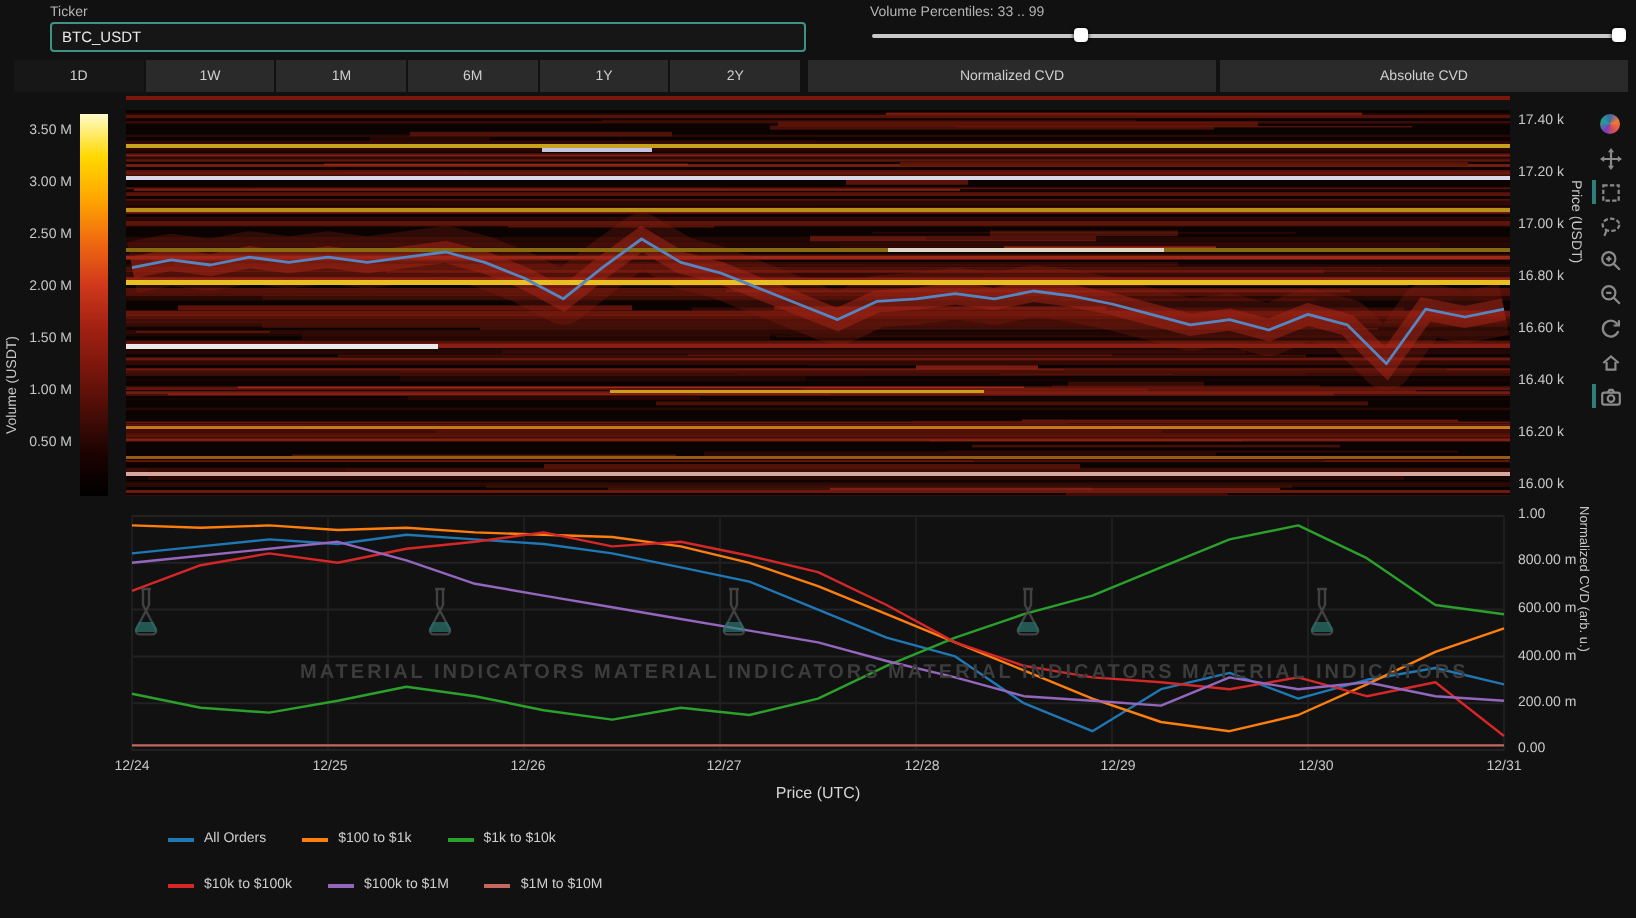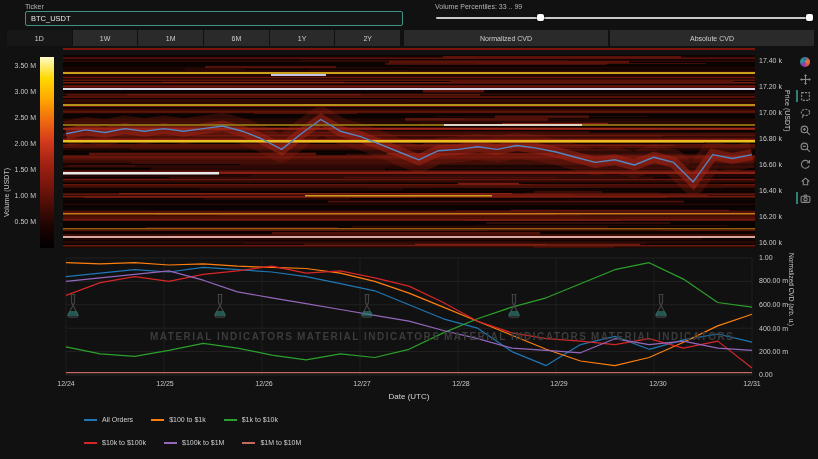--- a/index.html
+++ b/index.html
@@ -395,21 +395,21 @@
   <div class="vtitle" style="left:788px;top:205px;font-size:6.5px">Normalized CVD (arb. u.)</div>
 
   <div class="tick dt" style="left:46px">12/24</div>
   <div class="tick dt" style="left:145px">12/25</div>
   <div class="tick dt" style="left:244px">12/26</div>
   <div class="tick dt" style="left:342px">12/27</div>
   <div class="tick dt" style="left:441px">12/28</div>
   <div class="tick dt" style="left:539px">12/29</div>
   <div class="tick dt" style="left:638px">12/30</div>
   <div class="tick dt" style="left:732px">12/31</div>
-  <div id="x-title">Date (UTC)</div>
+  <div id="x-title">Price (UTC)</div>
 
   <div class="legend-row" style="top:368px">
     <div class="legend-item">
         <div class="legend-swatch" style="background: rgb(31, 119, 180);"></div>
         <div class="legend-label">All Orders</div>
       </div>
     <div class="legend-item">
         <div class="legend-swatch" style="background: rgb(255, 127, 14);"></div>
         <div class="legend-label">$100 to $1k</div>
       </div>

